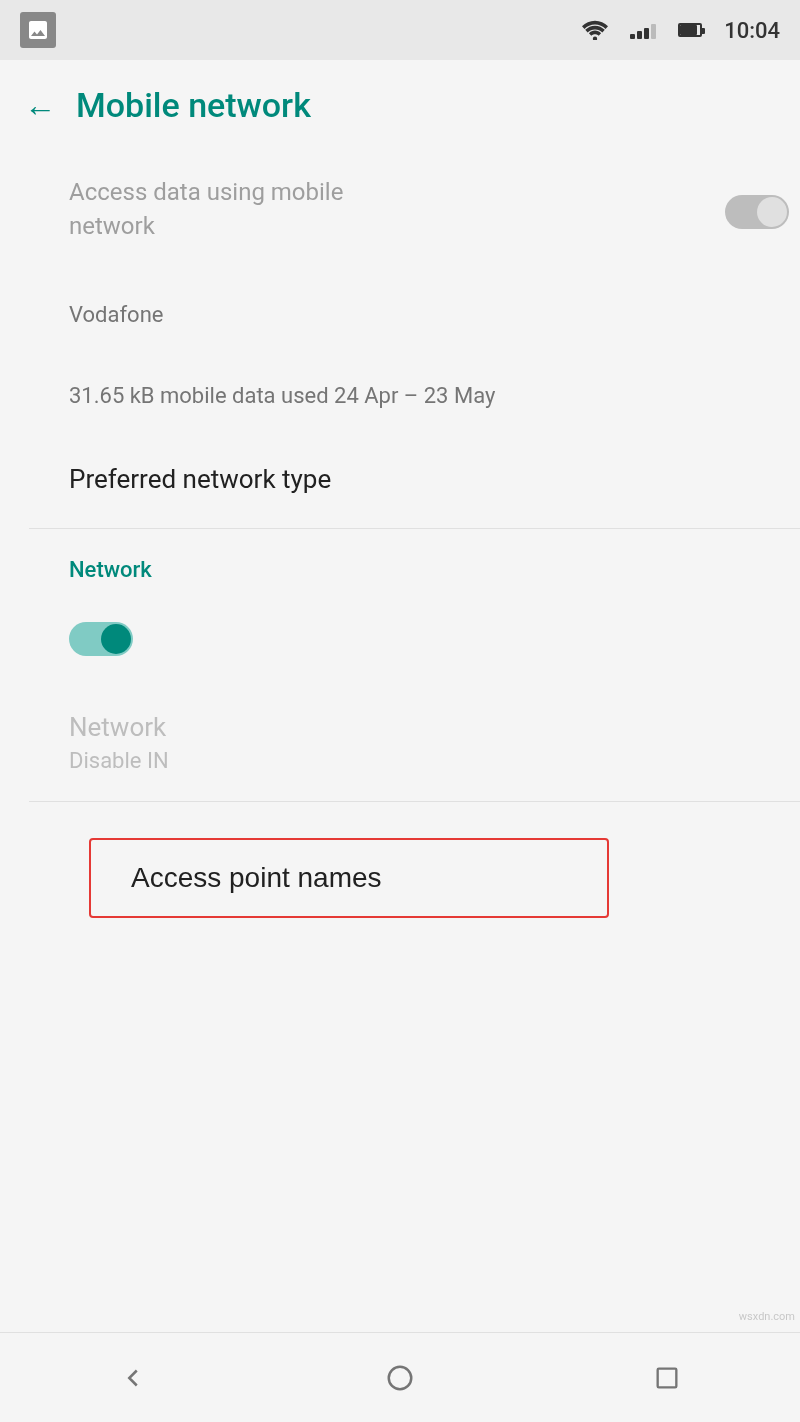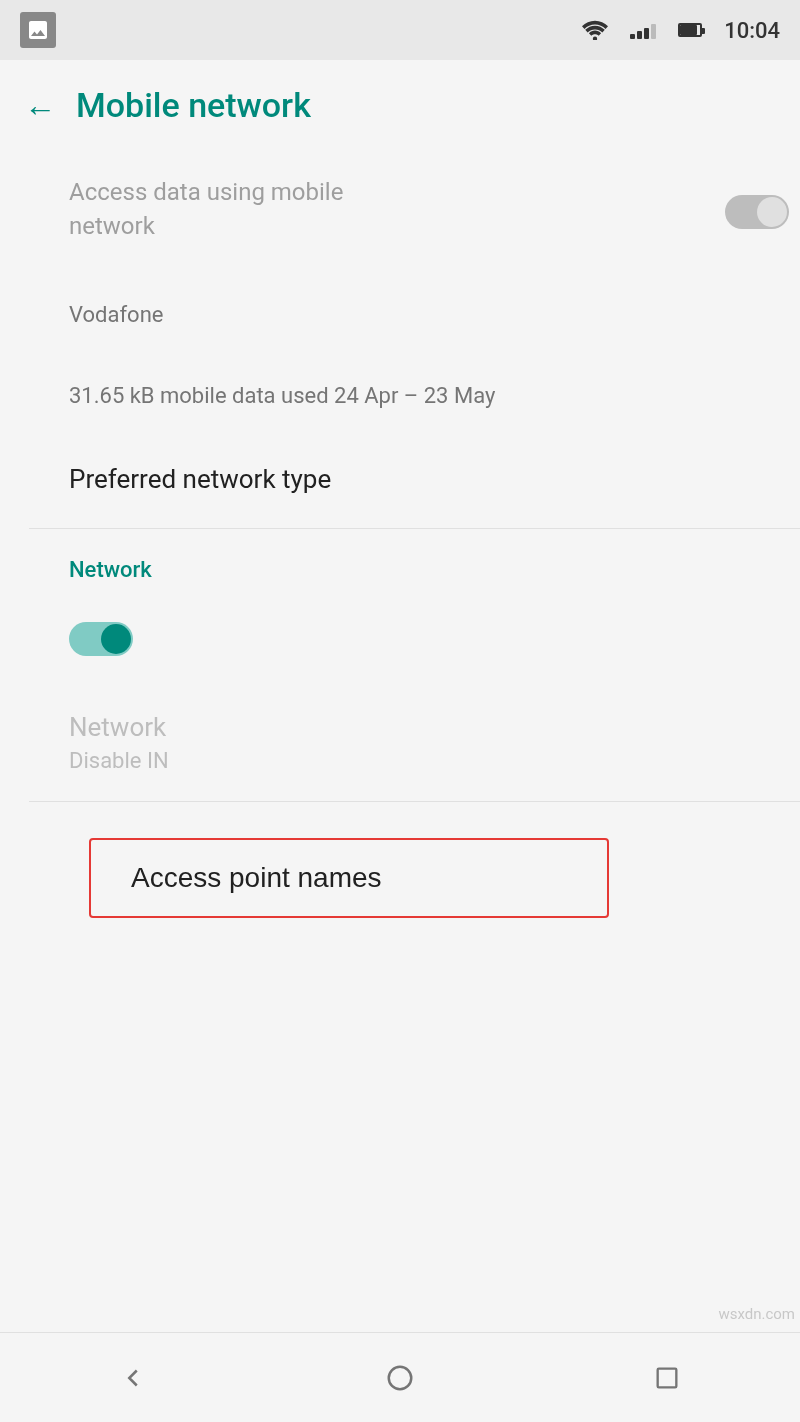--- a/index.html
+++ b/index.html
@@ -252,21 +252,21 @@
       height: 100%;
       background: #333;
       border-radius: 1px;
     }
 
     
     .watermark {
       position: absolute;
       bottom: 99px;
       right: 5px;
-      font-size: 15px;
+      font-size: 11px;
       color: #aaa;
       opacity: 0.6;
     }
   </style>
 </head>
 <body>
 
 <div class="status-bar">
   <div class="status-bar-left">
     <div class="gallery-icon">

